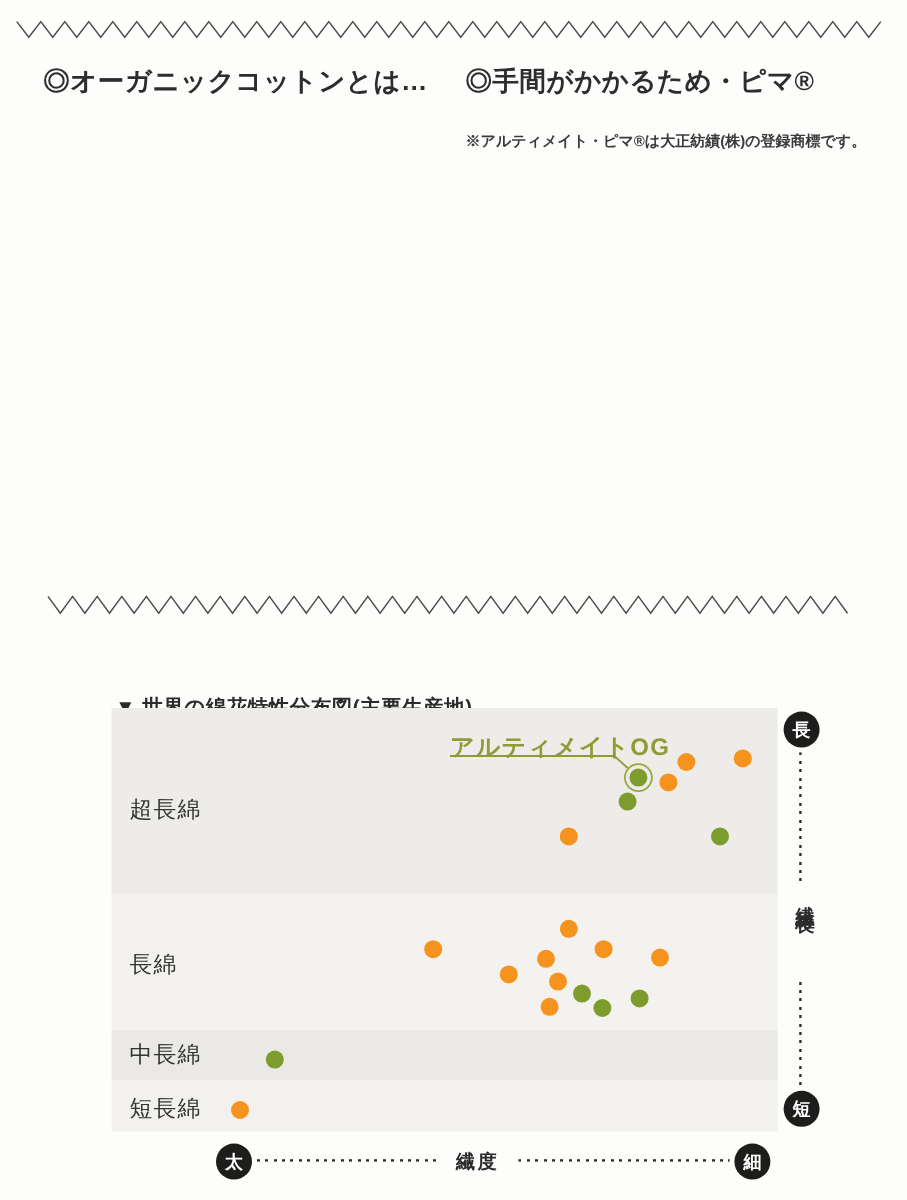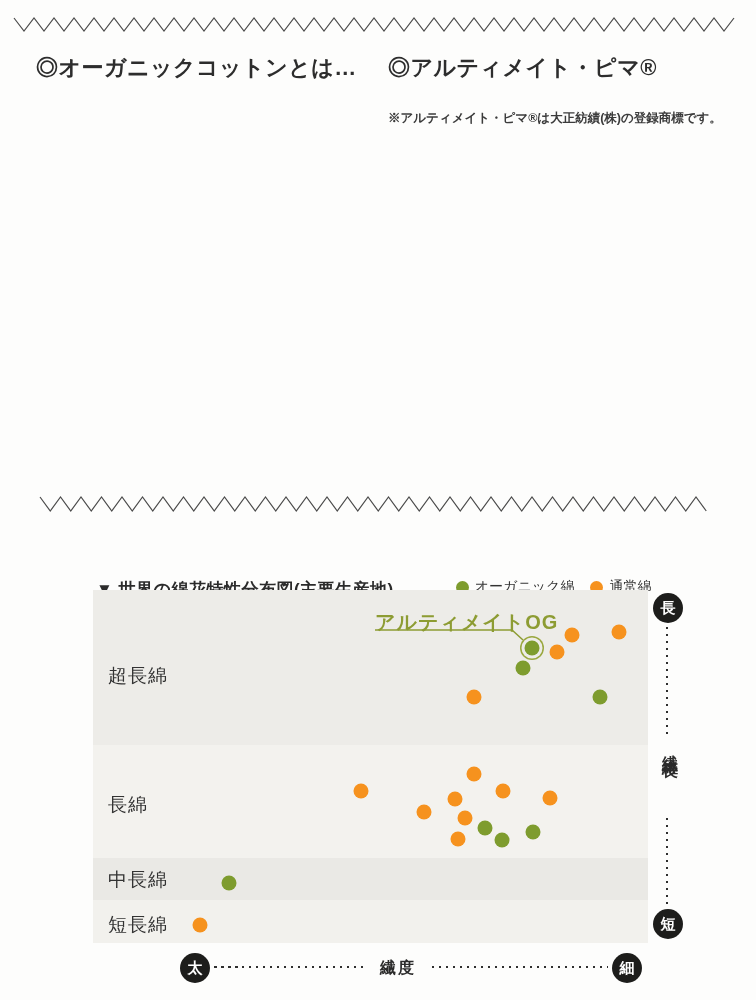--- a/index.html
+++ b/index.html
@@ -59,40 +59,30 @@
 
   <svg class="zigzag" width="756" height="26" style="top:12px">
       <polyline points="14,6 24,19 34,6 44,19 54,6 64,19 74,6 84,19 94,6 104,19 114,6 124,19 134,6 144,19 154,6 164,19 174,6 184,19 194,6 204,19 214,6 224,19 234,6 244,19 254,6 264,19 274,6 284,19 294,6 304,19 314,6 324,19 334,6 344,19 354,6 364,19 374,6 384,19 394,6 404,19 414,6 424,19 434,6 444,19 454,6 464,19 474,6 484,19 494,6 504,19 514,6 524,19 534,6 544,19 554,6 564,19 574,6 584,19 594,6 604,19 614,6 624,19 634,6 644,19 654,6 664,19 674,6 684,19 694,6 704,19 714,6 724,19 734,6" fill="none" stroke="#4b4b4b" stroke-width="1.2"></polyline>
     </svg>
 
   <div class="col col-left">
     <h2 class="heading">◎オーガニックコットンとは…</h2>
   </div>
 
   <div class="col col-right">
-    <h2 class="heading">◎アルティメイト・ピマ®</h2>
+    <h2 class="heading">◎手間がかかるため・ピマ®</h2>
     <p class="note">※アルティメイト・ピマ®は大正紡績(株)の登録商標です。</p>
   </div>
 
   <svg class="zigzag" width="756" height="28" style="top:491px">
       <polyline points="40,6 50.25,20 60.5,6 70.75,20 81,6 91.25,20 101.5,6 111.75,20 122,6 132.25,20 142.5,6 152.75,20 163,6 173.25,20 183.5,6 193.75,20 204,6 214.25,20 224.5,6 234.75,20 245,6 255.25,20 265.5,6 275.75,20 286,6 296.25,20 306.5,6 316.75,20 327,6 337.25,20 347.5,6 357.75,20 368,6 378.25,20 388.5,6 398.75,20 409,6 419.25,20 429.5,6 439.75,20 450,6 460.25,20 470.5,6 480.75,20 491,6 501.25,20 511.5,6 521.75,20 532,6 542.25,20 552.5,6 562.75,20 573,6 583.25,20 593.5,6 603.75,20 614,6 624.25,20 634.5,6 644.75,20 655,6 665.25,20 675.5,6 685.75,20 696,6 706.25,20" fill="none" stroke="#4b4b4b" stroke-width="1.2"></polyline>
     </svg>
 
   <div class="chart-header">
     <span class="chart-title">▼ 世界の綿花特性分布図(主要生産地)</span>
-    <span class="legend">
-      <span class="legend-item">
-        <span class="legend-dot" style="background: rgb(126, 156, 46);"></span>
-        <span>オーガニック綿</span>
-      </span>
-      <span class="legend-item">
-        <span class="legend-dot" style="background: rgb(246, 146, 30);"></span>
-        <span>通常綿</span>
-      </span>
-    </span>
   </div>
 
   <div class="plot">
     <div class="row-label" style="top:76px">超長綿</div>
     <div class="row-label" style="top:205px">長綿</div>
     <div class="row-label" style="top:280px">中長綿</div>
     <div class="row-label" style="top:325px">短長綿</div>
 
     <svg class="annot-line" width="555" height="353">
       <polyline points="282,40 419,40 430,50" fill="none" stroke="#8d9c33" stroke-width="1.5"></polyline>

